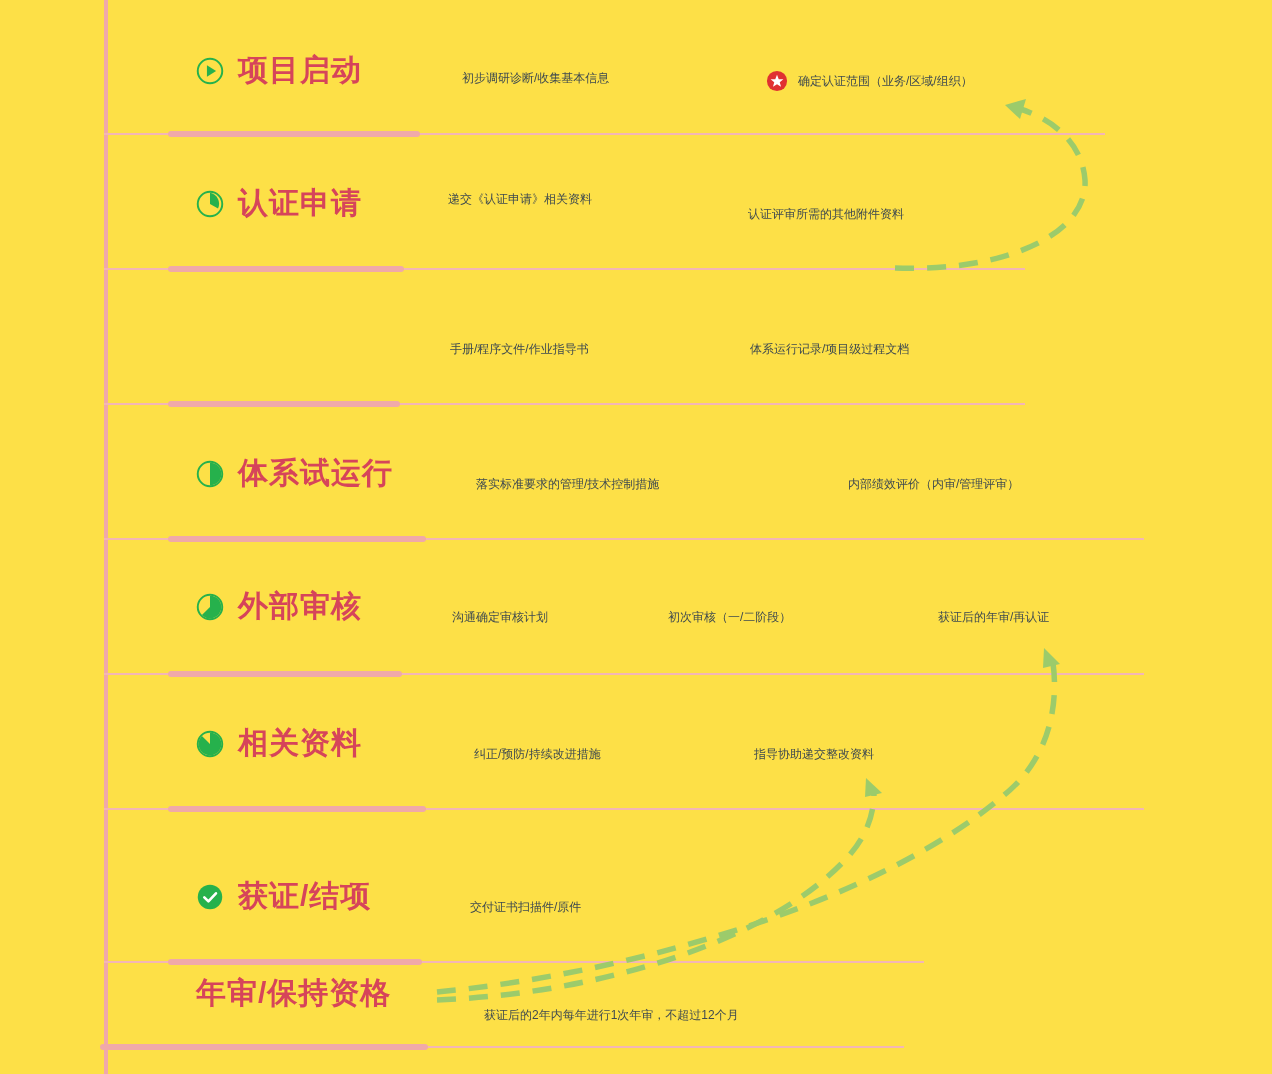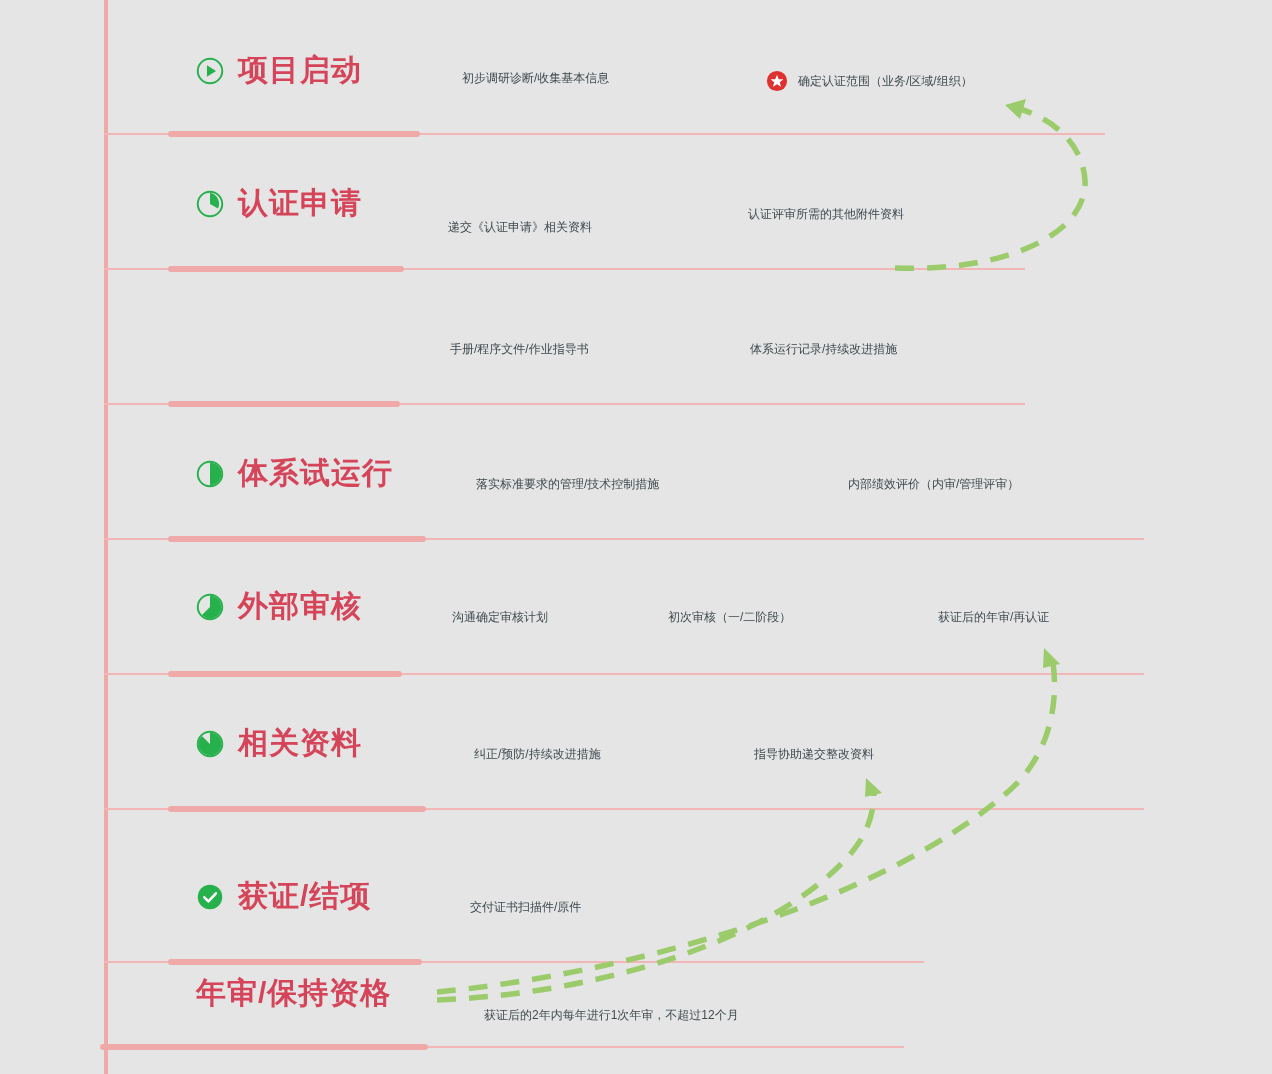--- a/index.html
+++ b/index.html
@@ -7,21 +7,21 @@
     padding: 0;
     background: #ffffff;
   }
   body {
     font-family: "Liberation Sans", "DejaVu Sans", sans-serif;
   }
   #stage {
     position: relative;
     width: 1272px;
     height: 1074px;
-    background: #e5e5e5;
+    background: #fde047;
     overflow: hidden;
   }
 
   
   .spine {
     position: absolute;
     left: 104px;
     top: 0px;
     width: 4px;
     height: 1074px;
@@ -133,36 +133,36 @@
   <div class="row" style="top:135px;">
     <div class="baseline" style="width:921px;"></div>
     <div class="baseline-accent" style="width:236px;"></div>
     <div class="stage-head" style="top:48px;">
       <svg class="stage-icon" viewBox="0 0 32 32">
         <circle cx="16" cy="16" r="14" fill="none" stroke="#26b14c" stroke-width="2.2"></circle>
         <path d="M16 16 L16 3 A13 13 0 0 1 25.2 21.2 Z" fill="#26b14c"></path>
       </svg>
       <span class="stage-title">认证申请</span>
     </div>
-    <div class="task" style="left:448px; top:84px;justify-content:flex-end;">
+    <div class="task" style="left:448px; top:56px;justify-content:flex-end;">
       <span>递交《认证申请》相关资料</span>
     </div>
     <div class="task" style="left:748px; top:71px;">
       <span>认证评审所需的其他附件资料</span>
     </div>
   </div>
 
   <div class="row" style="top:270px;">
     <div class="baseline" style="width:921px;"></div>
     <div class="baseline-accent" style="width:232px;"></div>
     <div class="task" style="left:450px; top:71px;">
       <span>手册/程序文件/作业指导书</span>
     </div>
     <div class="task" style="left:750px; top:71px;">
-      <span>体系运行记录/持续改进措施</span>
+      <span>体系运行记录/项目级过程文档</span>
     </div>
   </div>
 
   <div class="row" style="top:405px;padding-left:24px;">
     <div class="baseline" style="width:1040px;"></div>
     <div class="baseline-accent" style="width:258px;"></div>
     <div class="stage-head" style="top:48px;">
       <svg class="stage-icon" viewBox="0 0 32 32">
         <circle cx="16" cy="16" r="14" fill="none" stroke="#26b14c" stroke-width="2.2"></circle>
         <path d="M16 3 A13 13 0 0 1 16 29 Z" fill="#26b14c"></path>

